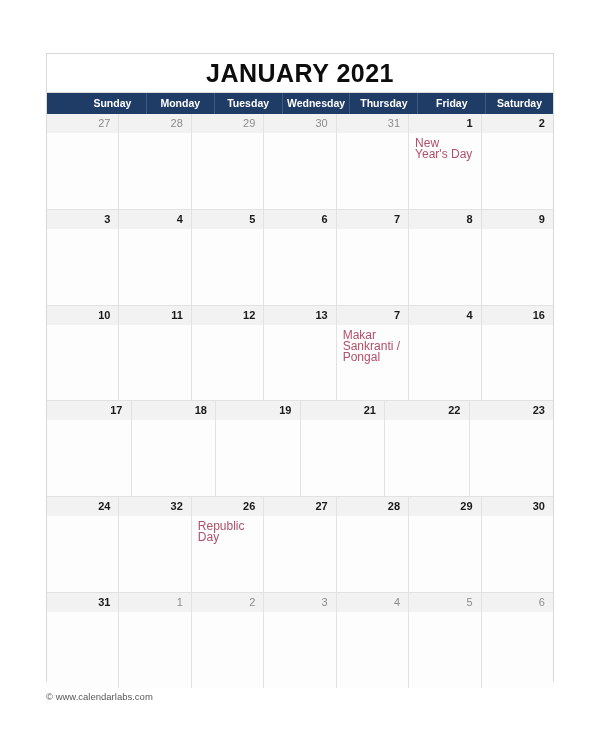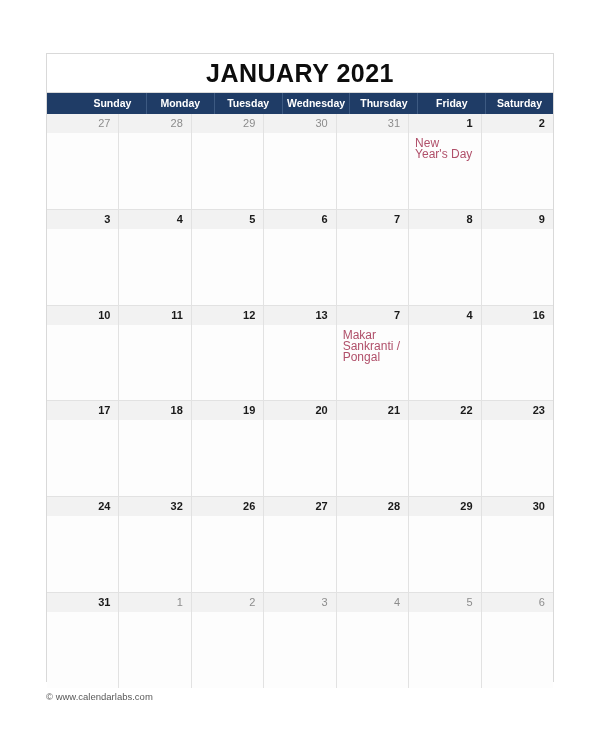--- a/index.html
+++ b/index.html
@@ -327,26 +327,20 @@
             <div class="events"></div>
           </div>
           <div class="day-cell">
             <div class="date-band">
               <span class="date-num">19</span>
             </div>
             <div class="events"></div>
           </div>
           <div class="day-cell">
             <div class="date-band">
-              <span class="date-num">20</span>
-            </div>
-            <div class="events"></div>
-          </div>
-          <div class="day-cell">
-            <div class="date-band">
               <span class="date-num">21</span>
             </div>
             <div class="events"></div>
           </div>
           <div class="day-cell">
             <div class="date-band">
               <span class="date-num">22</span>
             </div>
             <div class="events"></div>
           </div>
@@ -366,20 +360,23 @@
           </div>
           <div class="day-cell">
             <div class="date-band">
               <span class="date-num">32</span>
             </div>
             <div class="events"></div>
           </div>
           <div class="day-cell">
             <div class="date-band">
               <span class="date-num">26</span>
+            </div>
+            <div class="events">
+              <div class="event">Republic Day</div>
             </div>
           </div>
           <div class="day-cell">
             <div class="date-band">
               <span class="date-num">27</span>
             </div>
             <div class="events"></div>
           </div>
           <div class="day-cell">
             <div class="date-band">

